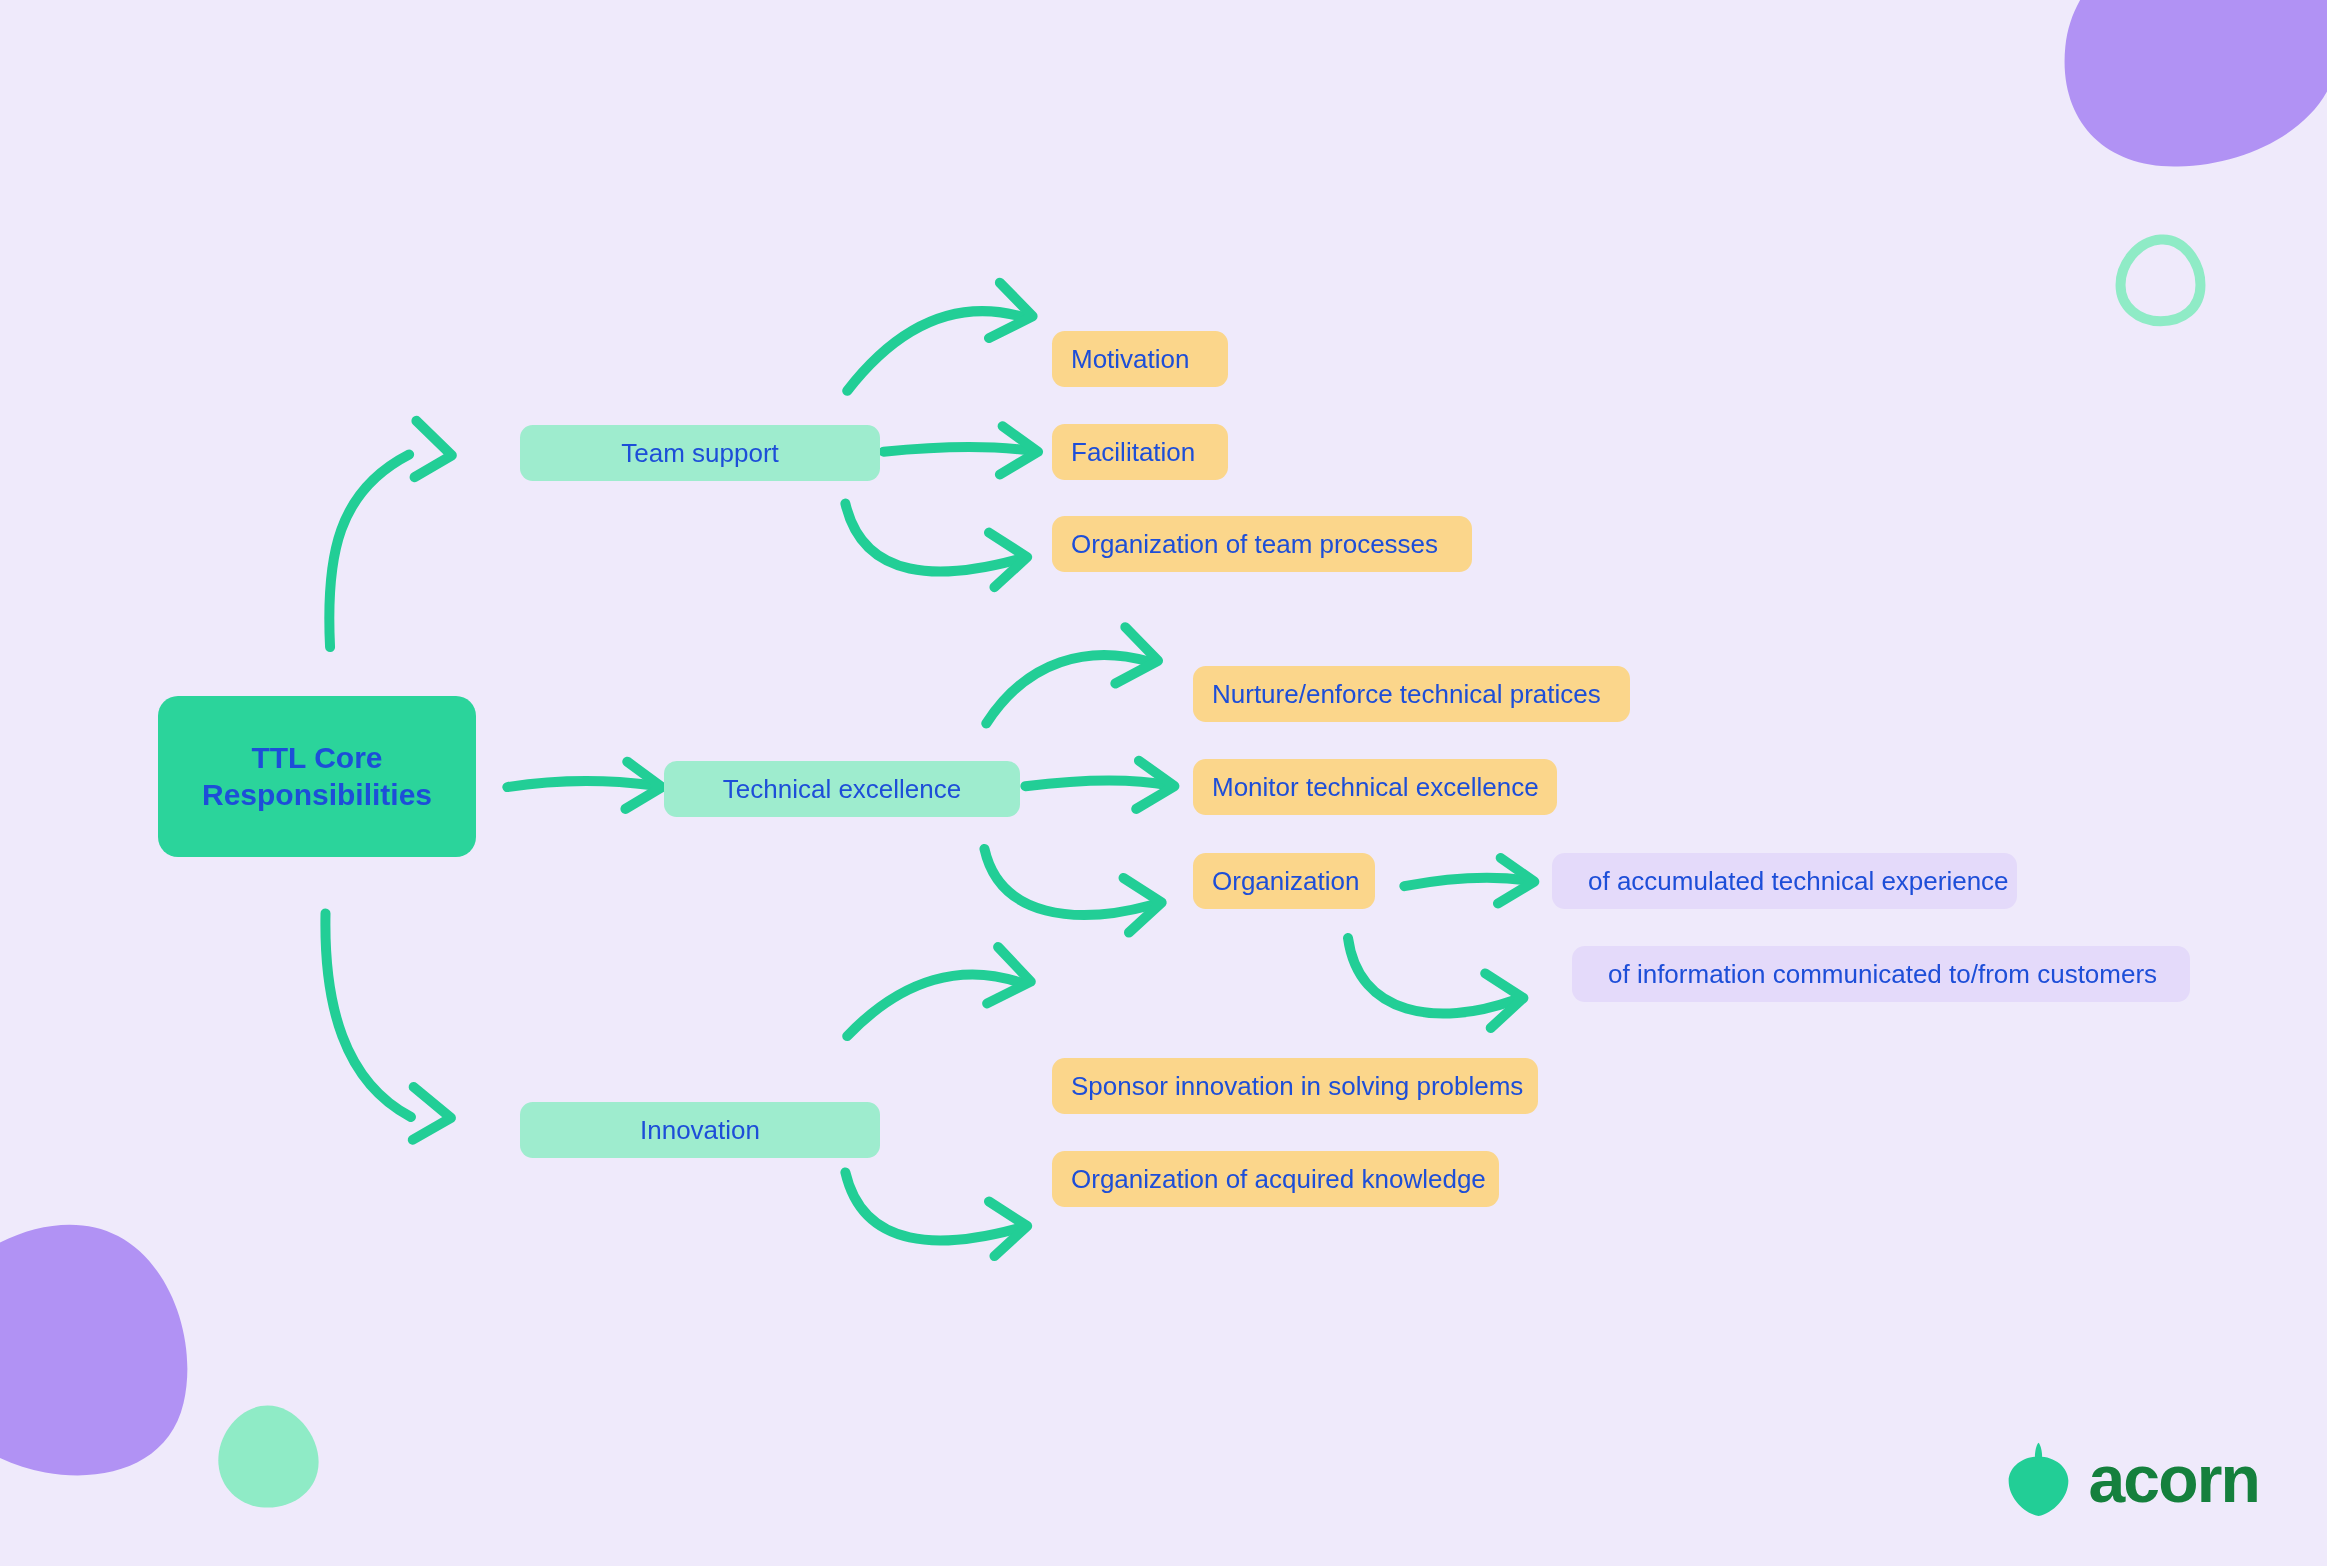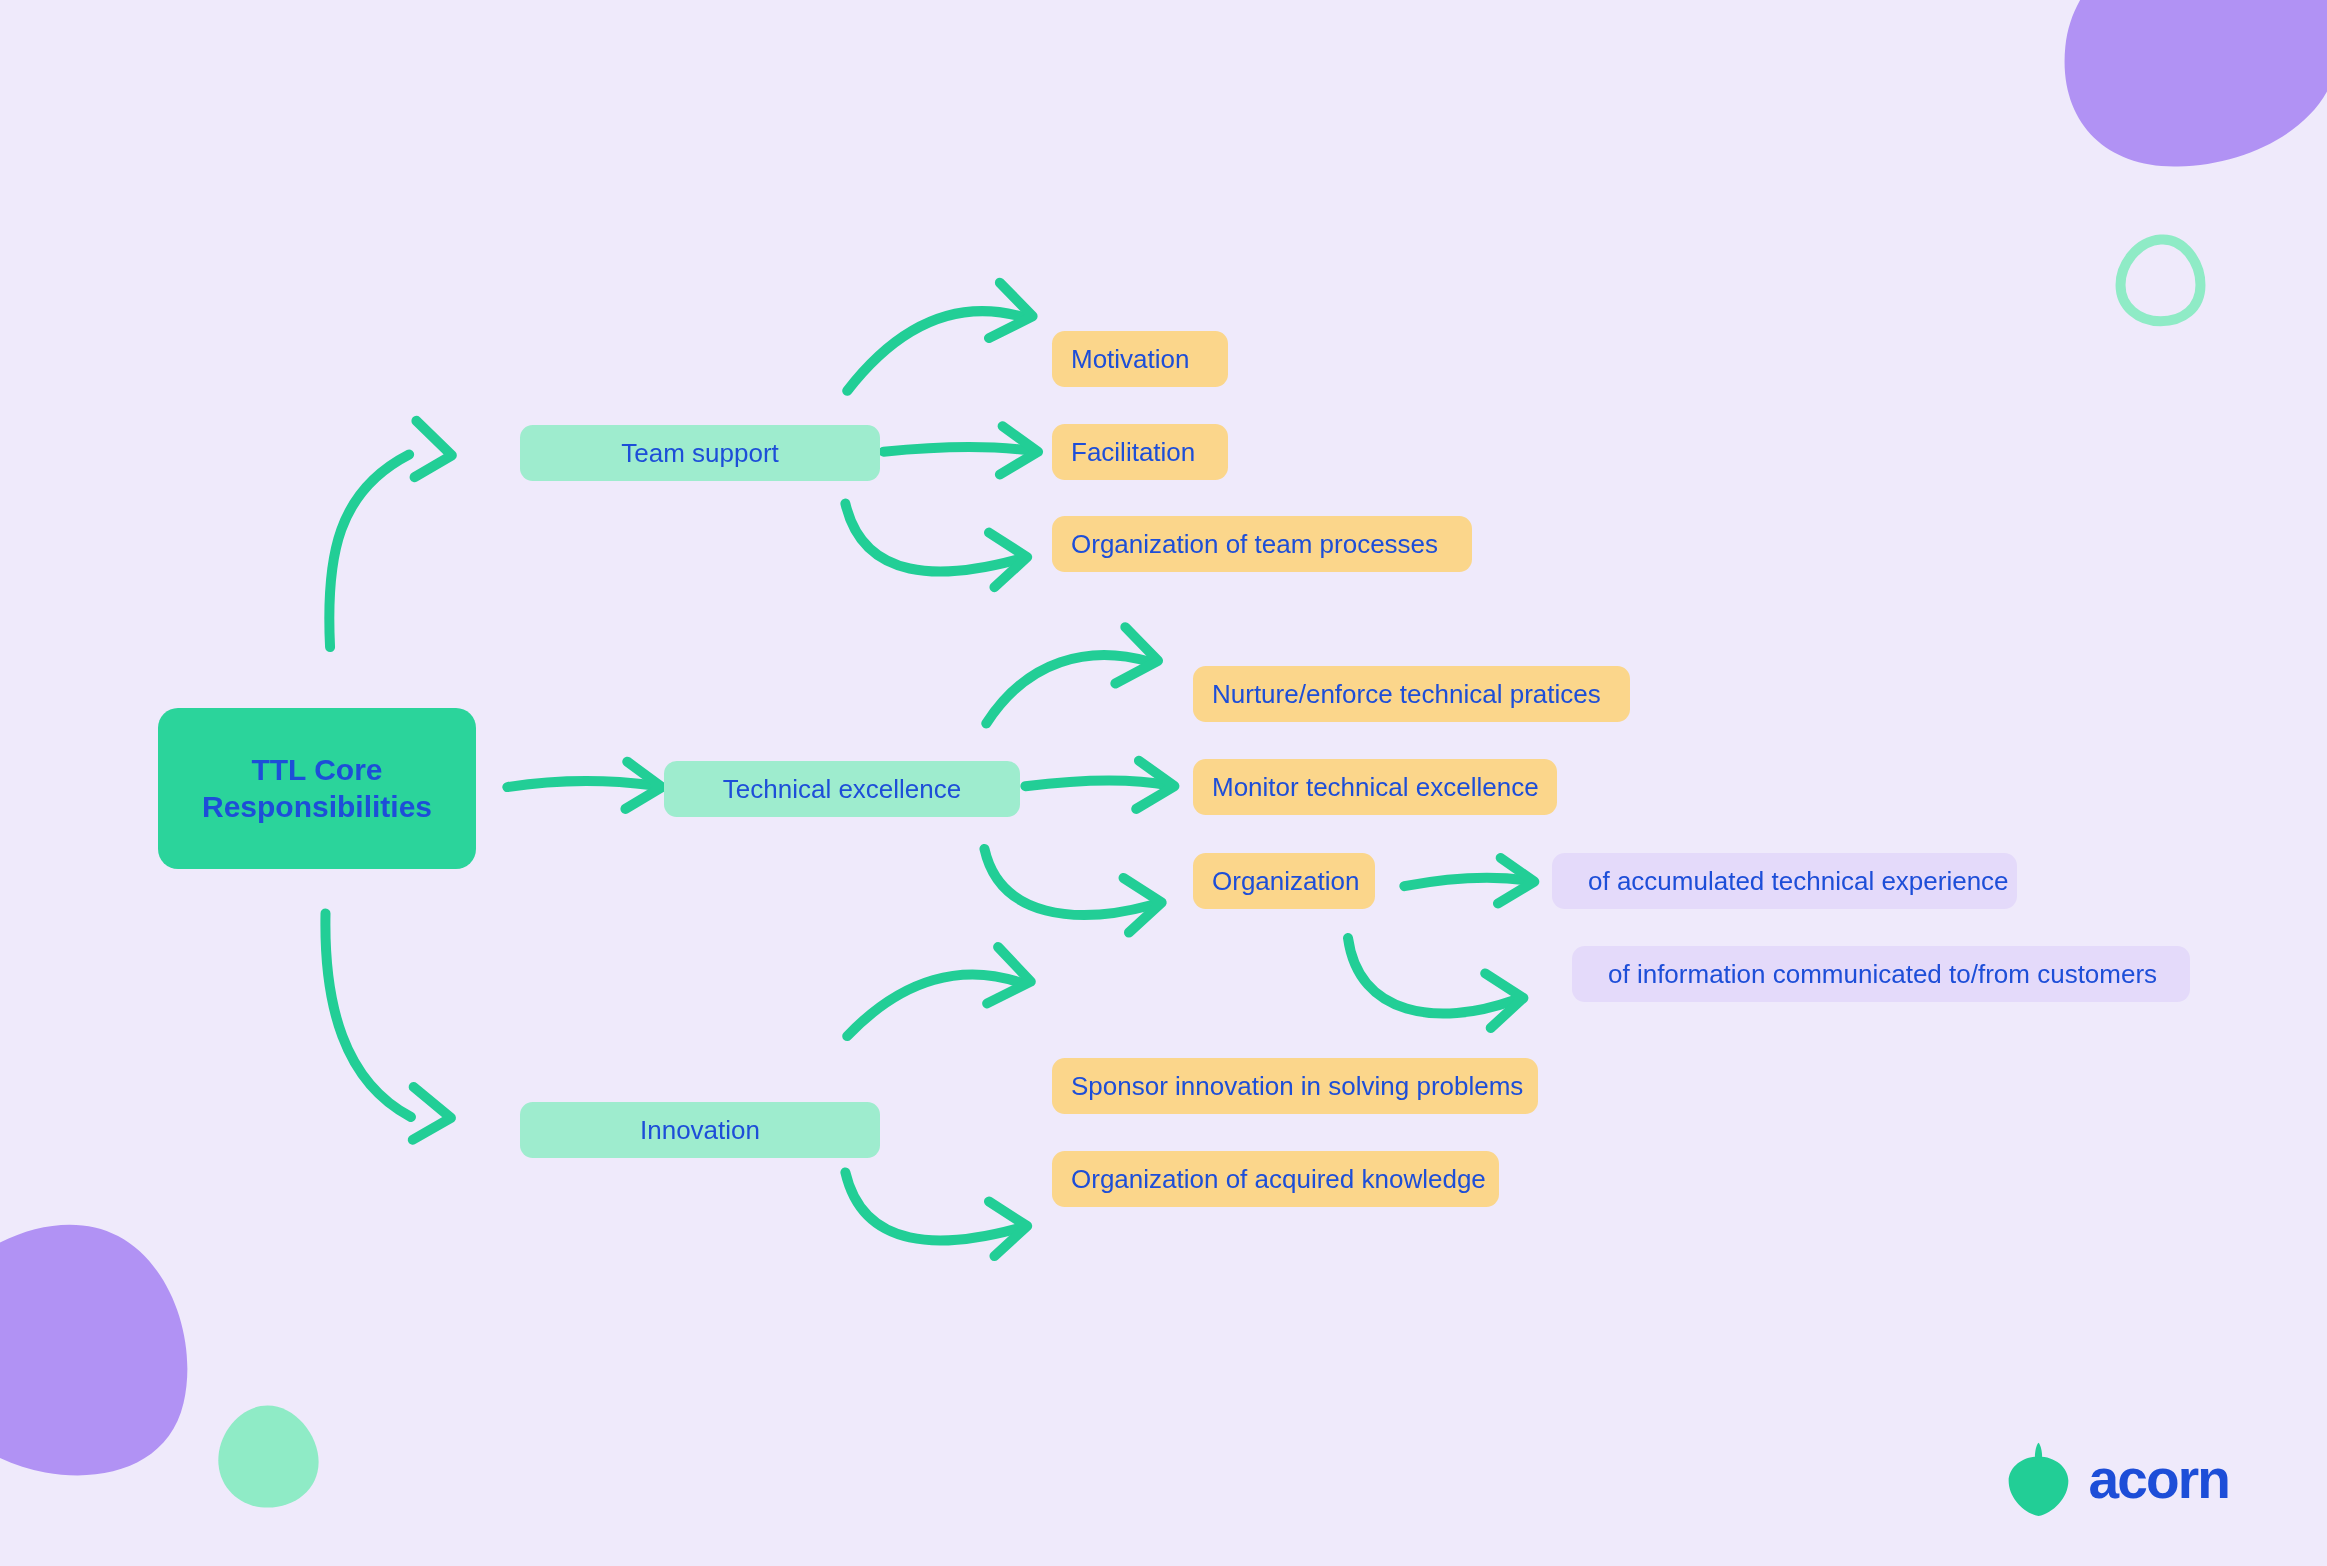--- a/index.html
+++ b/index.html
@@ -79,23 +79,23 @@
   
   #logo {
     position: absolute;
     left: 2005px;
     top: 1441px;
     display: flex;
     align-items: center;
     gap: 16.4px;
   }
   #logo .wordmark {
-    font-size: 55px;
+    font-size: 66px;
     font-weight: bold;
-    color: #1d4ed8;
+    color: #15803d;
     letter-spacing: -1.8px;
     line-height: 1;
   }
 </style>
 </head>
 <body>
 
 <div id="canvas">
 
   <svg class="blob" style="left:2009px; top:-55px;" width="336" height="227" viewBox="0 0 370 250">
@@ -151,21 +151,21 @@
       <path d="M1634 1071 L1676 1098 L1640 1131"></path>
 
       <path d="M932 1140 C994 1075 1060 1060 1122 1081"></path>
       <path d="M1098 1042 L1134 1080 L1086 1104"></path>
 
       <path d="M930 1290 C950 1376 1036 1374 1118 1352"></path>
       <path d="M1088 1322 L1130 1349 L1094 1382"></path>
     </g>
   </svg>
 
-  <div class="node node-root" style="left:158px; top:696px; width:318px; height:161px;margin-top:12px;">
+  <div class="node node-root" style="left:158px; top:696px; width:318px; height:161px;">
     <span>TTL Core</span>
     <span>Responsibilities</span>
   </div>
 
   <div class="node node-branch" style="left:520px; top:425px; width:360px; height:56px;">
     <span>Team support</span>
   </div>
 
   <div class="node node-leaf" style="left:1052px; top:331px; width:176px; height:56px;">
     <span>Motivation</span>

